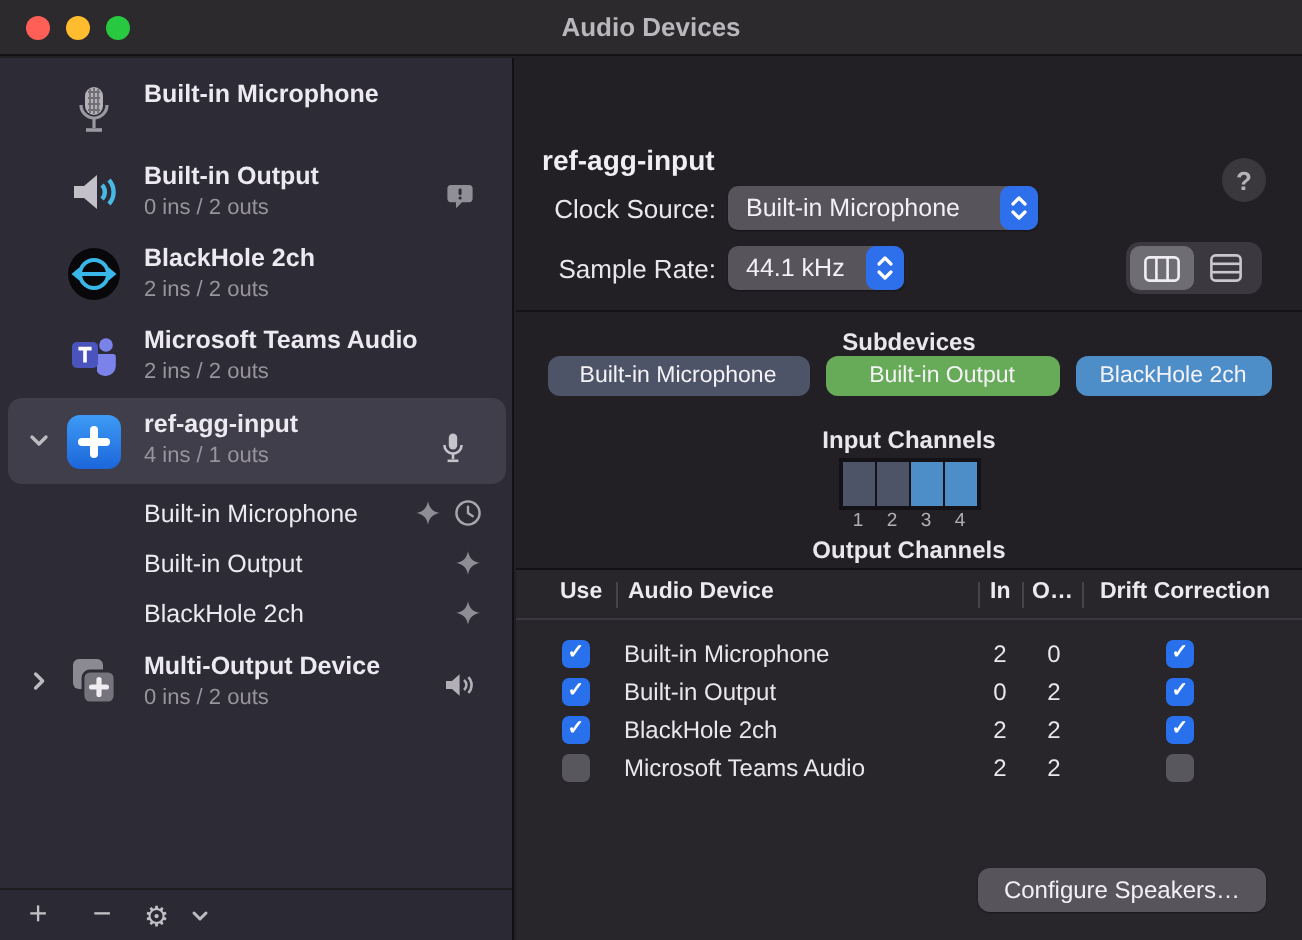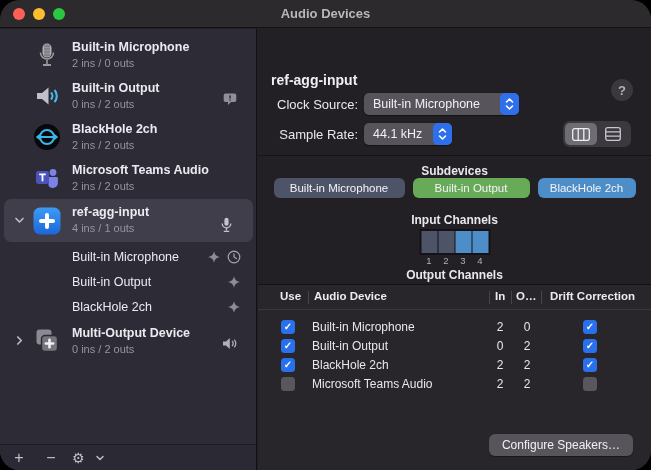--- a/index.html
+++ b/index.html
@@ -1,17 +1,17 @@
 <!DOCTYPE html>
 <html><head>
 <meta charset="utf-8">
 <style>
   * { margin:0; padding:0; box-sizing:border-box; }
   html,body { background:#000; width:651px; height:470px; font-family:"Liberation Sans", sans-serif; }
-  #window { position:relative; width:651px; height:470px; border-radius:20px; overflow:hidden; background:#222025; }
+  #window { position:relative; width:651px; height:470px; border-radius:0; overflow:hidden; background:#222025; }
 
   
   #titlebar { position:absolute; top:0; left:0; right:0; height:28px; background:#2c2a2d; border-bottom:1px solid #131114; display:flex; align-items:center; justify-content:center; }
   .traffic { position:absolute; left:13px; top:8px; display:flex; gap:8px; }
   .tl { width:12px; height:12px; border-radius:50%; }
   .tl.red{background:#ff5f57;} .tl.yellow{background:#febc2e;} .tl.green{background:#28c840;}
   #win-title { font-size:13px; font-weight:bold; color:#b9b7bb; }
 
   
   #sidebar { position:absolute; top:29px; left:0; width:257px; bottom:0; background:#2d2b35; border-right:1px solid #121014; }
@@ -86,21 +86,20 @@
             <rect x="8.5" y="1.5" width="9" height="14" rx="4.5" fill="#b3b1b6"></rect>
             <path d="M10 4 h6 M10 7 h6 M10 10 h6 M10 13 h6" stroke="#716f75" stroke-width="0.9"></path>
             <path d="M11 2.5 v12 M13 2 v13 M15 2.5 v12" stroke="#716f75" stroke-width="0.9"></path>
             <path d="M6.5 10.5 a6.5 6.5 0 0 0 13 0" stroke="#9a98a0" stroke-width="1.6" fill="none"></path>
             <line x1="13" y1="17.5" x2="13" y2="22" stroke="#9a98a0" stroke-width="1.6"></line>
             <line x1="9" y1="23" x2="17" y2="23" stroke="#9a98a0" stroke-width="1.8"></line>
           </svg>
       </span>
       <div class="dev-text">
         <div class="dev-name">Built-in Microphone</div>
-        <div class="dev-detail">2 ins / 0 outs</div>
       </div>
     </div>
 
     <div class="dev-item" style="top:46px;">
       <span class="dev-icon">
         <svg width="26" height="26" viewBox="0 0 26 26">
             <path d="M3 10 h5 l6.5 -5.5 v17 L8 16 H3 z" fill="#c3c1c7"></path>
             <path d="M17 9.5 a5 5 0 0 1 0 7" stroke="#49b9e6" stroke-width="2.2" fill="none"></path>
             <path d="M20.5 7 a9 9 0 0 1 0 12" stroke="#49b9e6" stroke-width="2.2" fill="none"></path>
           </svg>

